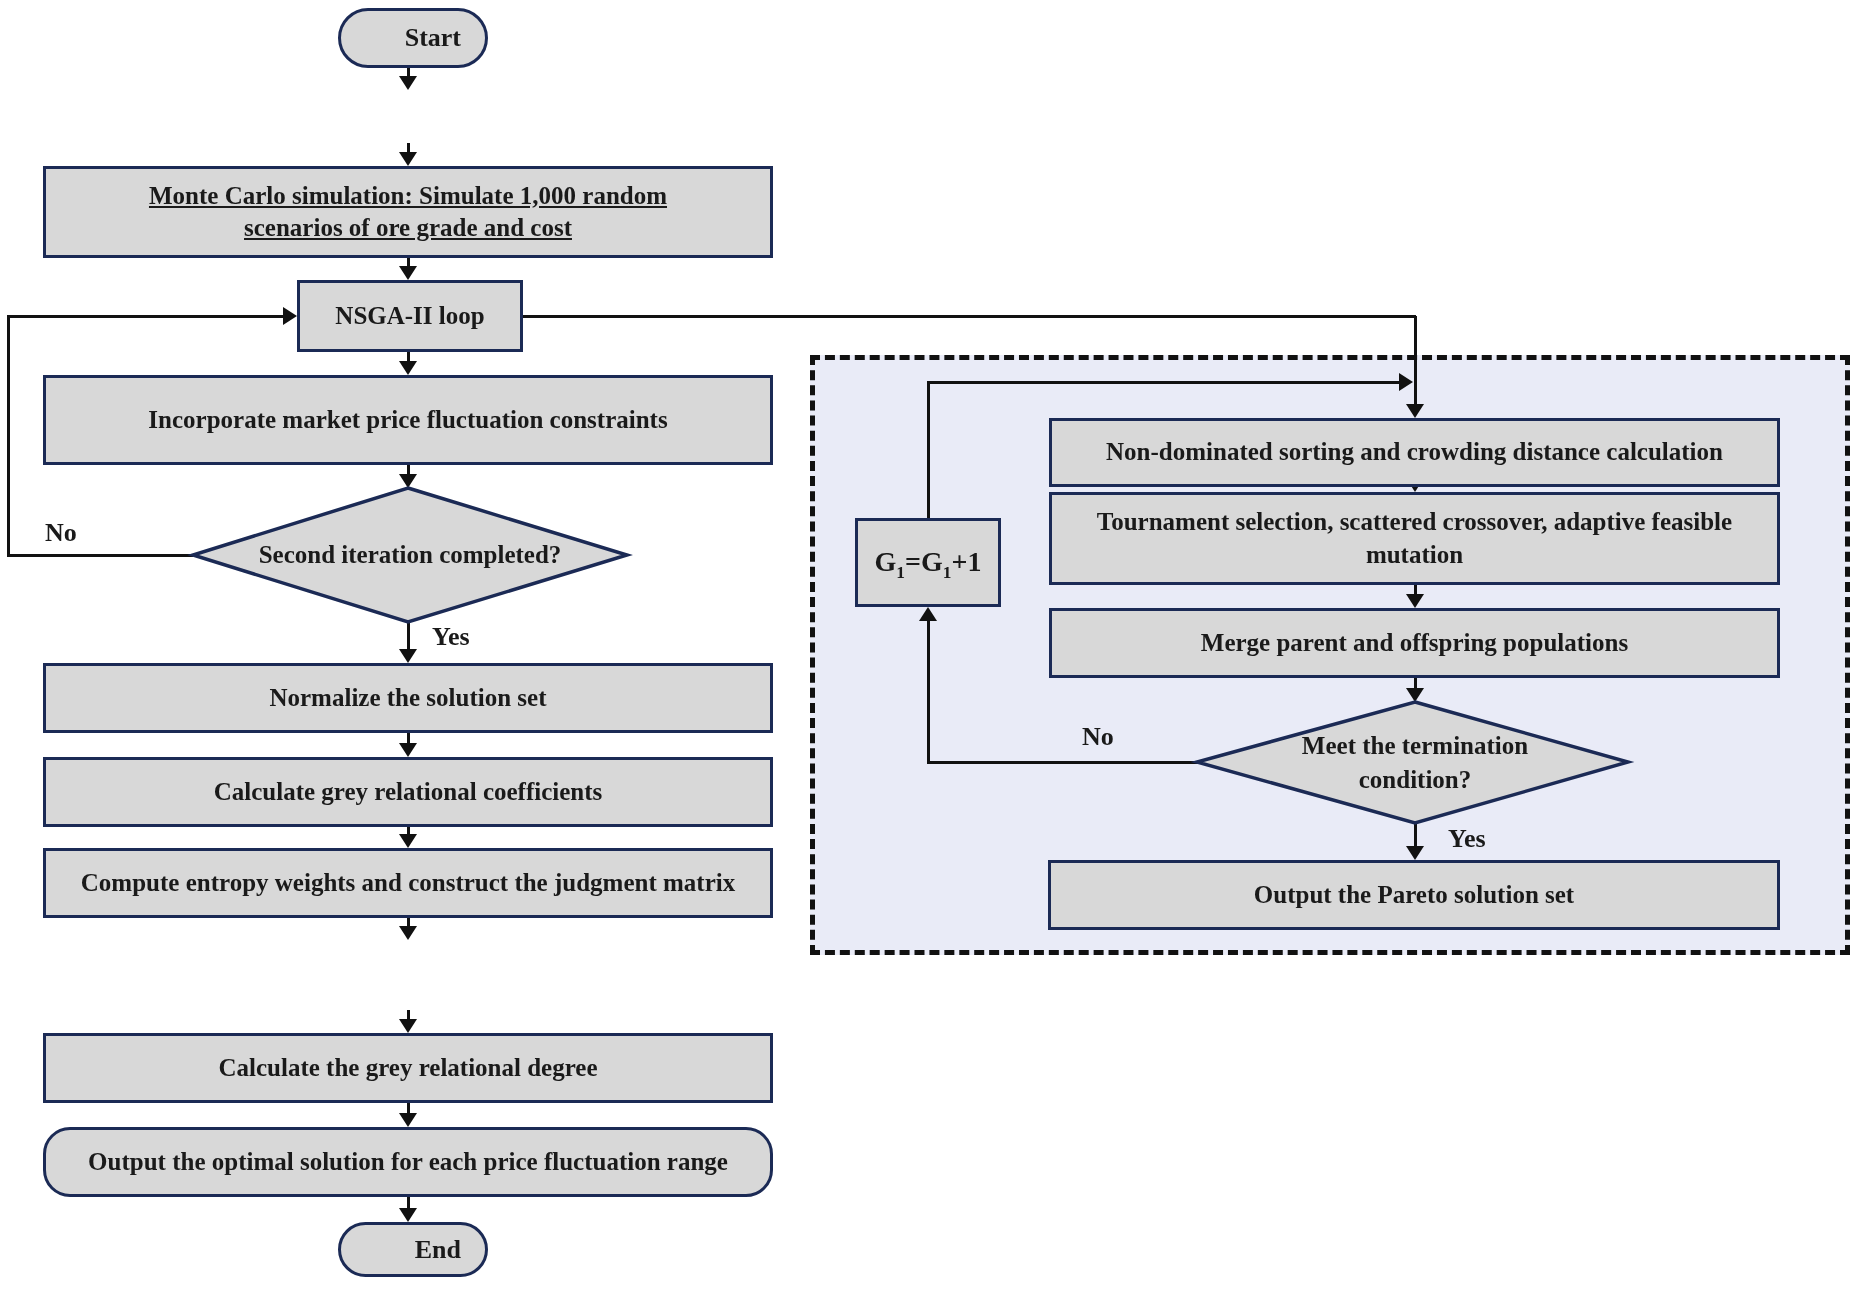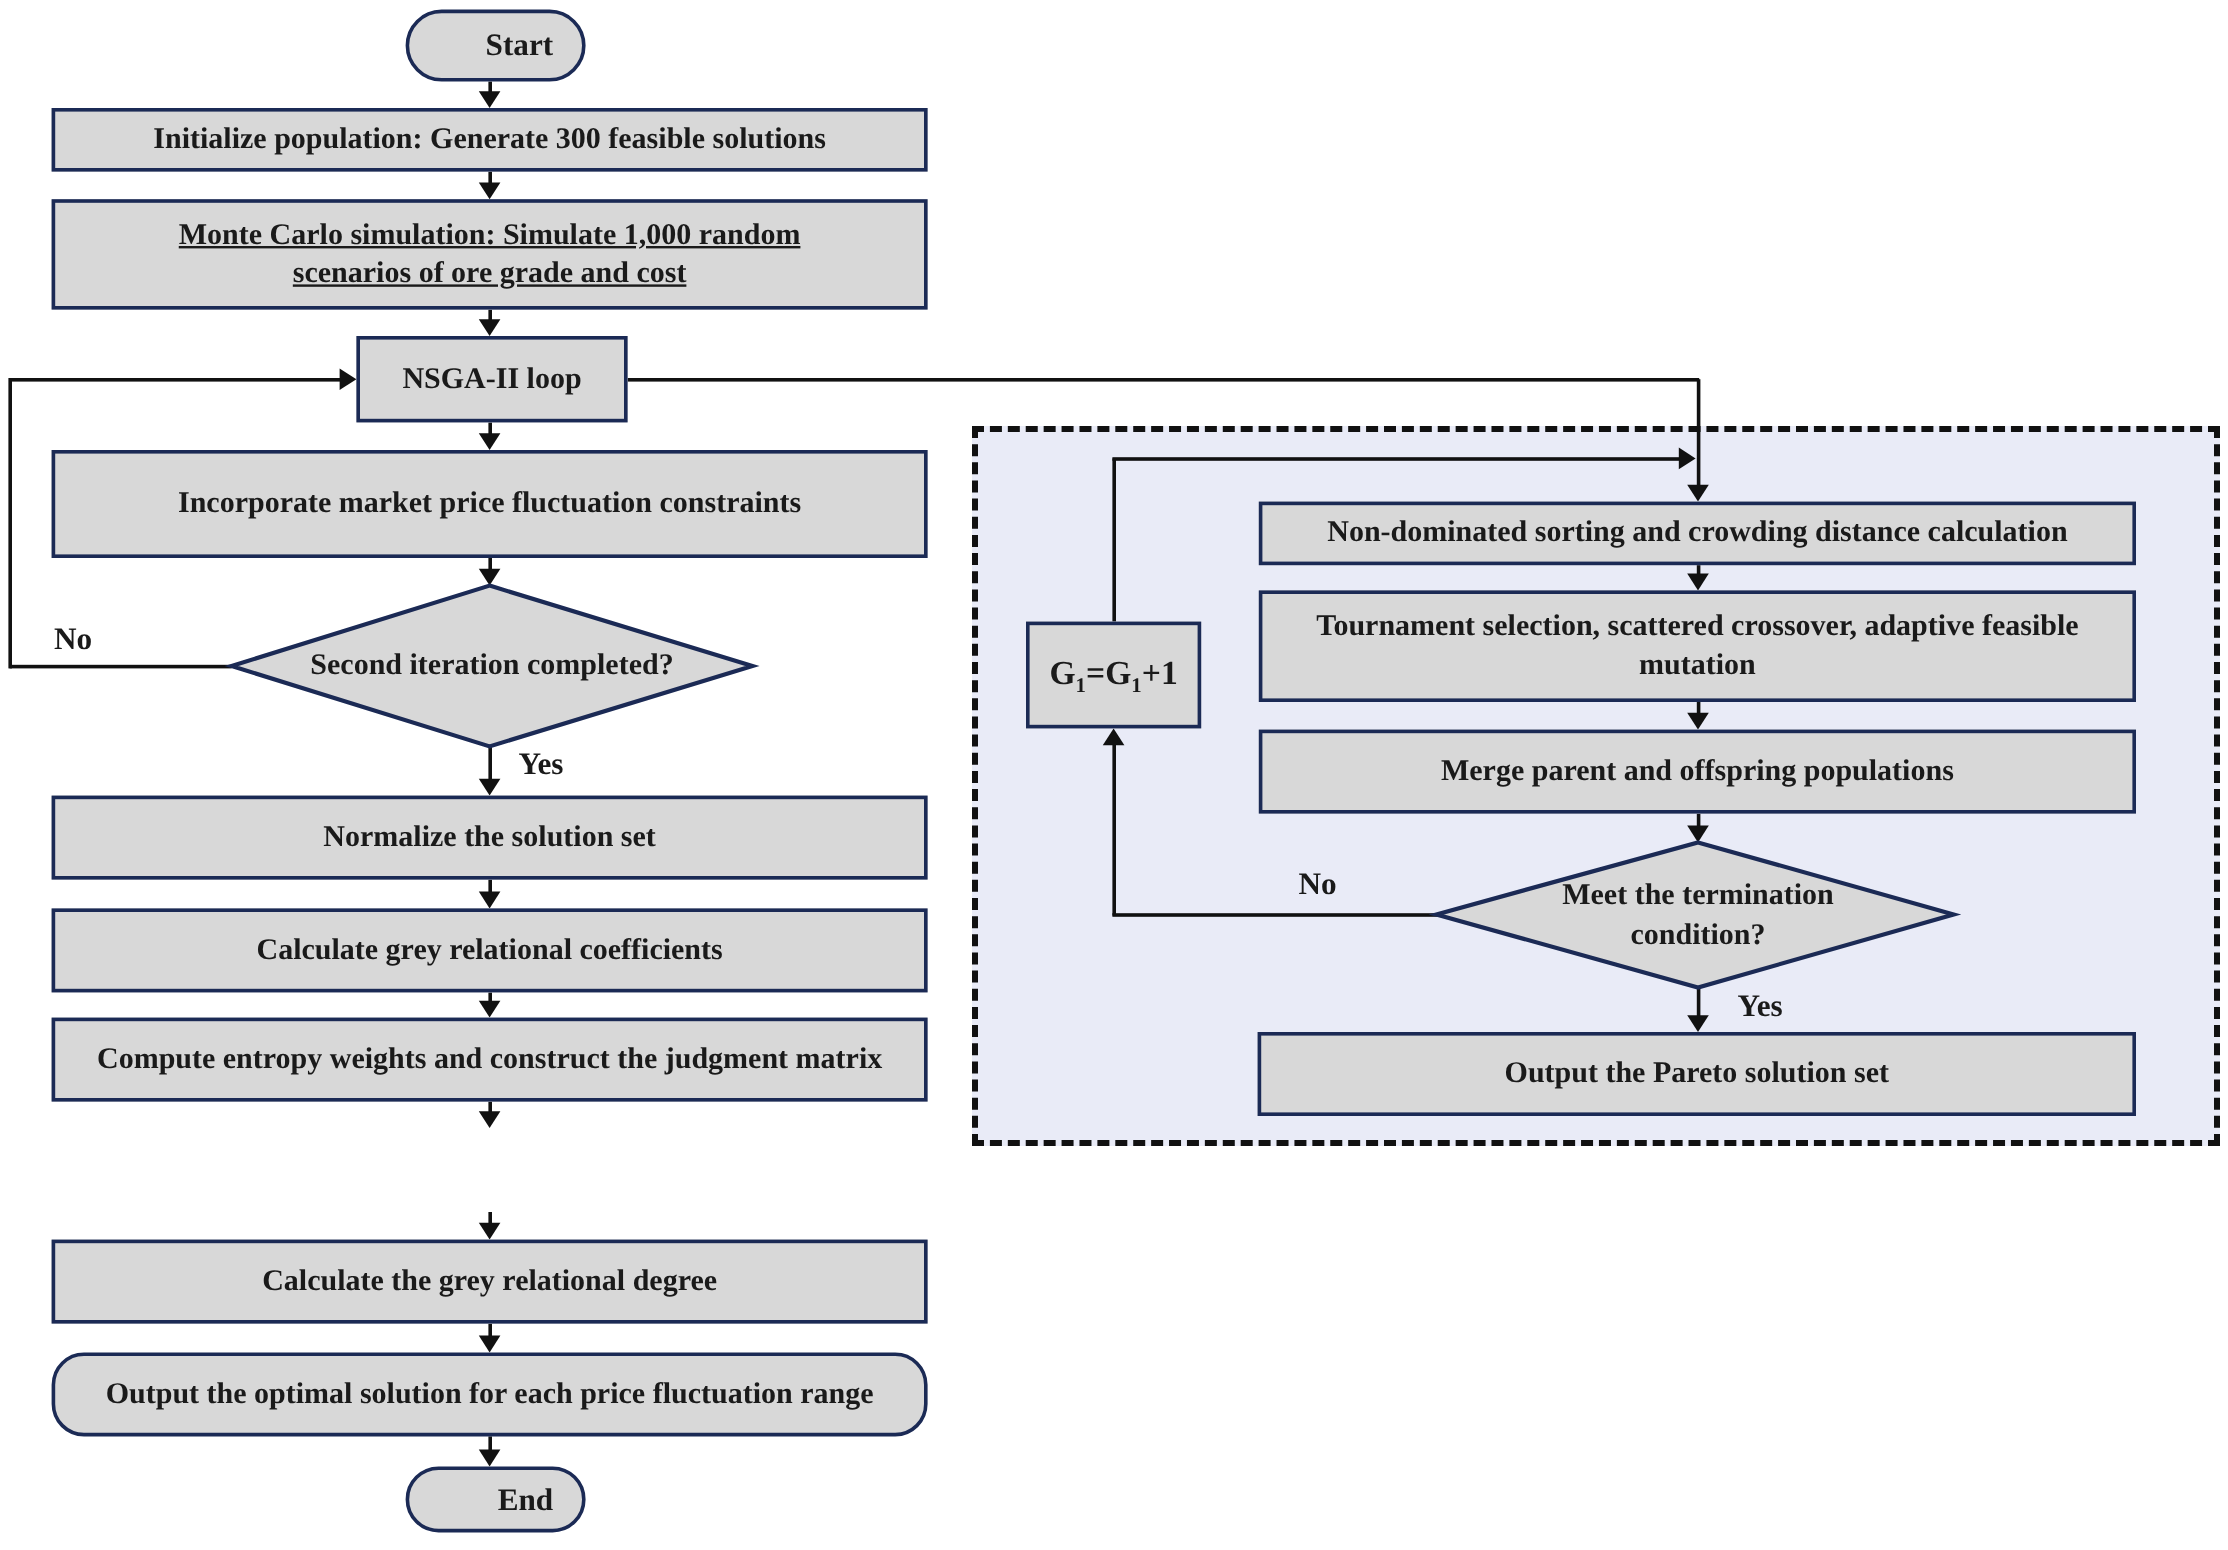--- a/index.html
+++ b/index.html
@@ -114,23 +114,20 @@
   <div class="vline" style="left:1413.5px;top:678px;height:11px;"></div>
   <div class="ah ah-down" style="left:1406px;top:688px;"></div>
 
   <div class="vline" style="left:1413.5px;top:823px;height:24px;"></div>
   <div class="ah ah-down" style="left:1406px;top:846px;"></div>
 
   <div class="node pill" style="left:338px;top:8px;width:150px;height:60px;">
     <span>Start</span>
   </div>
 
-  <div class="node" style="left:43px;top:90px;width:730px;height:53px;">
-    <span>Initialize population: Generate 300 feasible solutions</span>
-  </div>
 
   <div class="node" style="left:43px;top:166px;width:730px;height:92px;padding:2px 55px;text-decoration:underline;">
     <span>Monte Carlo simulation: Simulate 1,000 random scenarios of ore grade and cost</span>
   </div>
 
   <div class="node" style="left:297px;top:280px;width:226px;height:72px;">
     <span>NSGA-II loop</span>
   </div>
 
   <div class="node" style="left:43px;top:375px;width:730px;height:90px;">
@@ -160,21 +157,21 @@
   </div>
 
   <div class="node" style="left:43px;top:1127px;width:730px;height:70px;padding:2px 6px;border-radius:27px;">
     <span>Output the optimal solution for each price fluctuation range</span>
   </div>
 
   <div class="node pill" style="left:338px;top:1222px;width:150px;height:55px;">
     <span>End</span>
   </div>
 
-  <div class="node" style="left:1049px;top:418px;width:731px;height:53px;padding:2px 8px;">
+  <div class="node" style="left:1049px;top:418px;width:731px;height:69px;padding:2px 8px;">
     <span>Non-dominated sorting and crowding distance calculation</span>
   </div>
 
   <div class="node" style="left:1049px;top:492px;width:731px;height:93px;padding:2px 40px;">
     <span>Tournament selection, scattered crossover, adaptive feasible mutation</span>
   </div>
 
   <div class="node" style="left:1049px;top:608px;width:731px;height:70px;">
     <span>Merge parent and offspring populations</span>
   </div>

